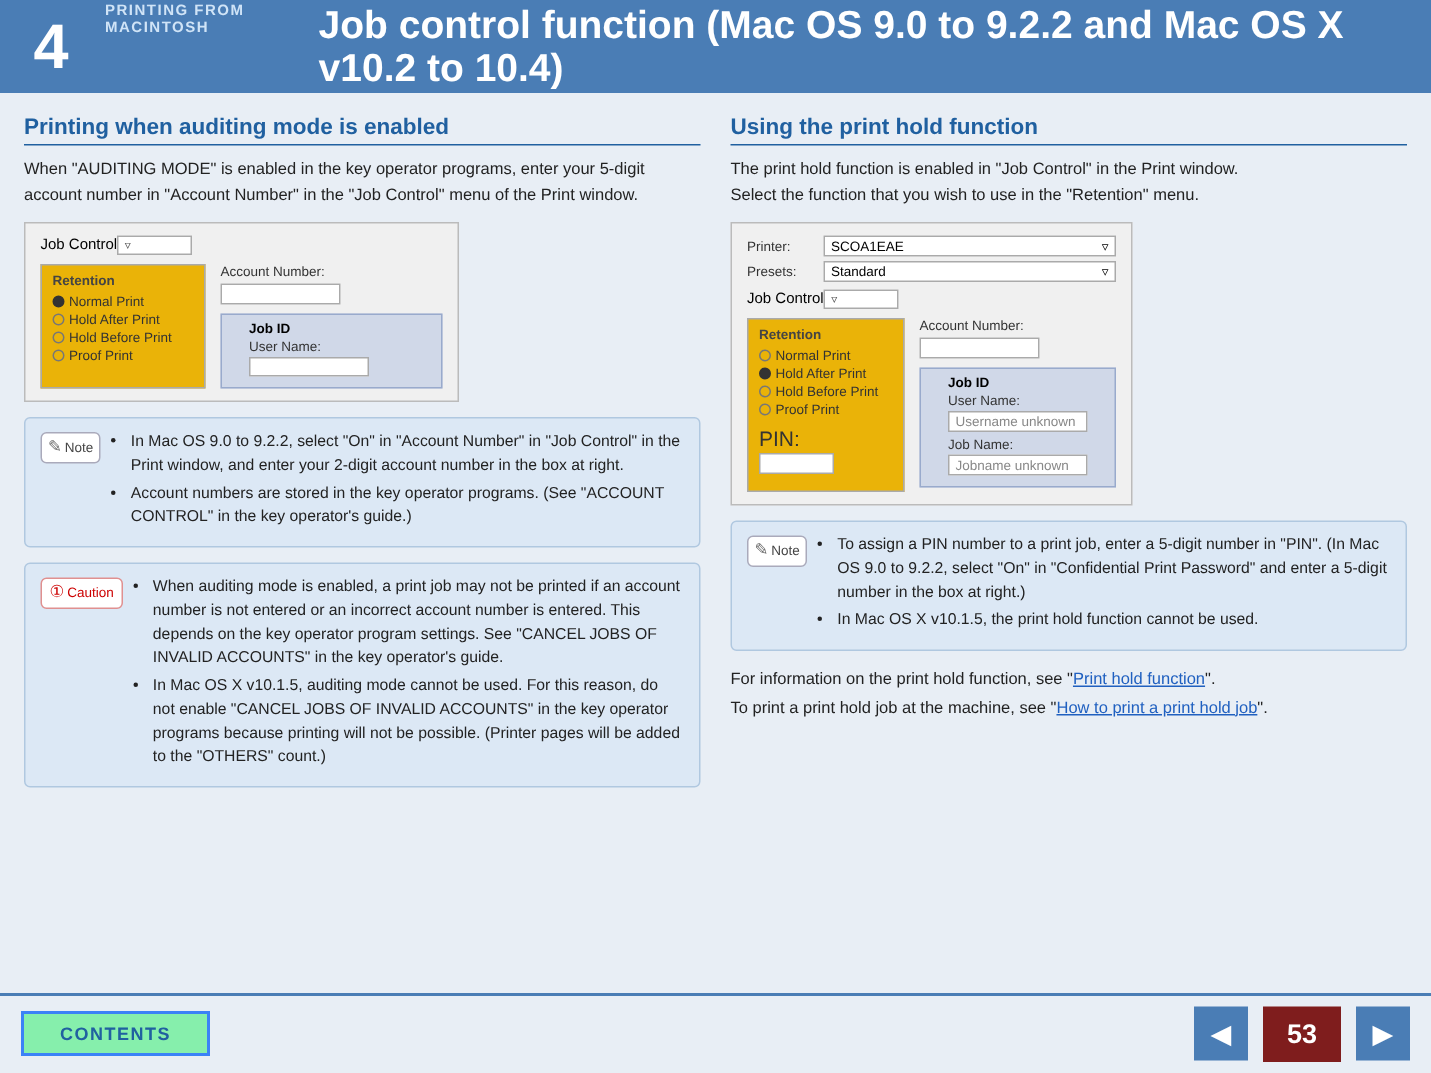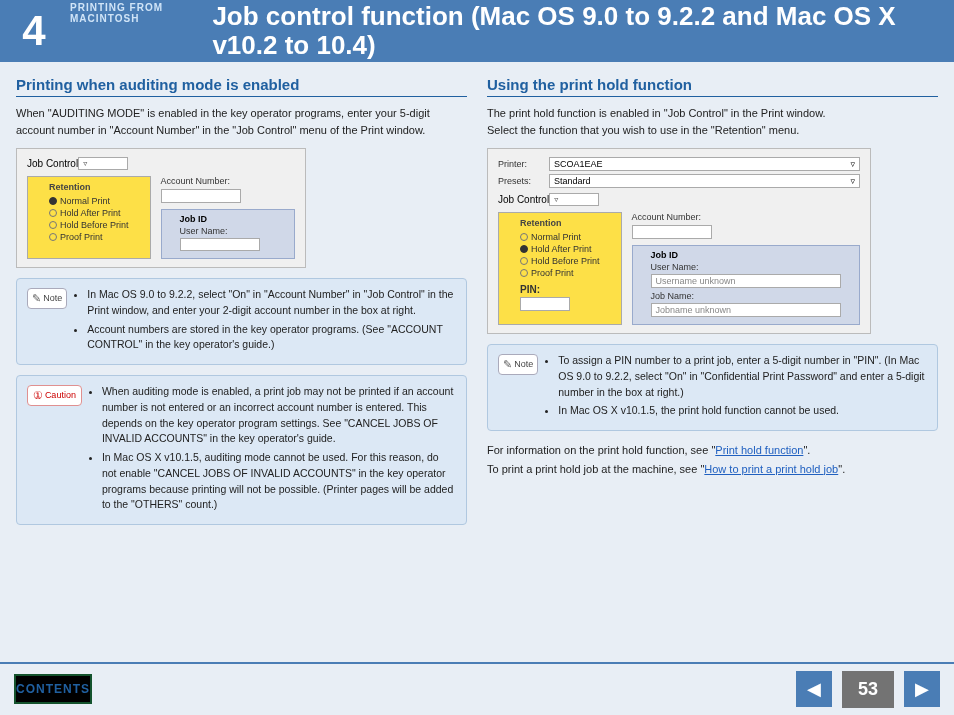--- a/index.html
+++ b/index.html
@@ -105,23 +105,23 @@
     }
     .dropdown-arrow {
       font-size: 8px;
       color: #555;
     }
     .dialog-body {
       display: flex;
       gap: 10px;
     }
     .retention-group {
-      background: #fde047;
+      background: #eab308;
       border: 1px solid #aaa;
-      padding: 5px 21px;
+      padding: 5px 7px;
       min-width: 110px;
     }
     .retention-title {
       font-size: 9px;
       font-weight: bold;
       color: #444;
       margin-bottom: 4px;
     }
     .radio-row {
       display: flex;
@@ -250,21 +250,21 @@
     .note-content ul li {
       margin-bottom: 3px;
     }
 
     
     .dialog-box-lg {
       background: #f0f0f0;
       border: 1px solid #bbb;
       padding: 8px 10px;
       margin-bottom: 10px;
-      width: 384px;
+      width: 268px;
       font-size: 10px;
     }
     .printer-row {
       display: flex;
       align-items: center;
       gap: 6px;
       margin-bottom: 3px;
     }
     .printer-label {
       font-size: 9px;
@@ -285,53 +285,52 @@
       font-size: 9px;
       color: #888;
       background: white;
       border: 1px solid #aaa;
       padding: 1px 4px;
       height: 14px;
       width: 100%;
       margin-bottom: 3px;
     }
     .pin-label {
-      font-size: 10px;
+      font-size: 14px;
       color: #333;
       margin-bottom: 2px;
-      font-weight: bold;
     }
 
     
     .footer {
       background: #e8eef5;
       border-top: 2px solid #4a7db5;
       display: flex;
       align-items: center;
       justify-content: space-between;
       padding: 8px 14px;
       height: 52px;
     }
     .contents-btn {
-      background: #000000;
-      border: 2px solid #14532d;
+      background: #86efac;
+      border: 2px solid #3b82f6;
       color: #2060a0;
       font-size: 12px;
       font-weight: bold;
-      padding: 6px 0;
+      padding: 6px 24px;
       letter-spacing: 1px;
       cursor: pointer;
     }
     .nav-section {
       display: flex;
       align-items: center;
       gap: 10px;
     }
     .page-num {
-      background: #737373;
+      background: #7f1d1d;
       color: white;
       font-size: 18px;
       font-weight: bold;
       padding: 8px 16px;
       min-width: 50px;
       text-align: center;
     }
     .nav-arrow {
       background: #4a7db5;
       color: white;

